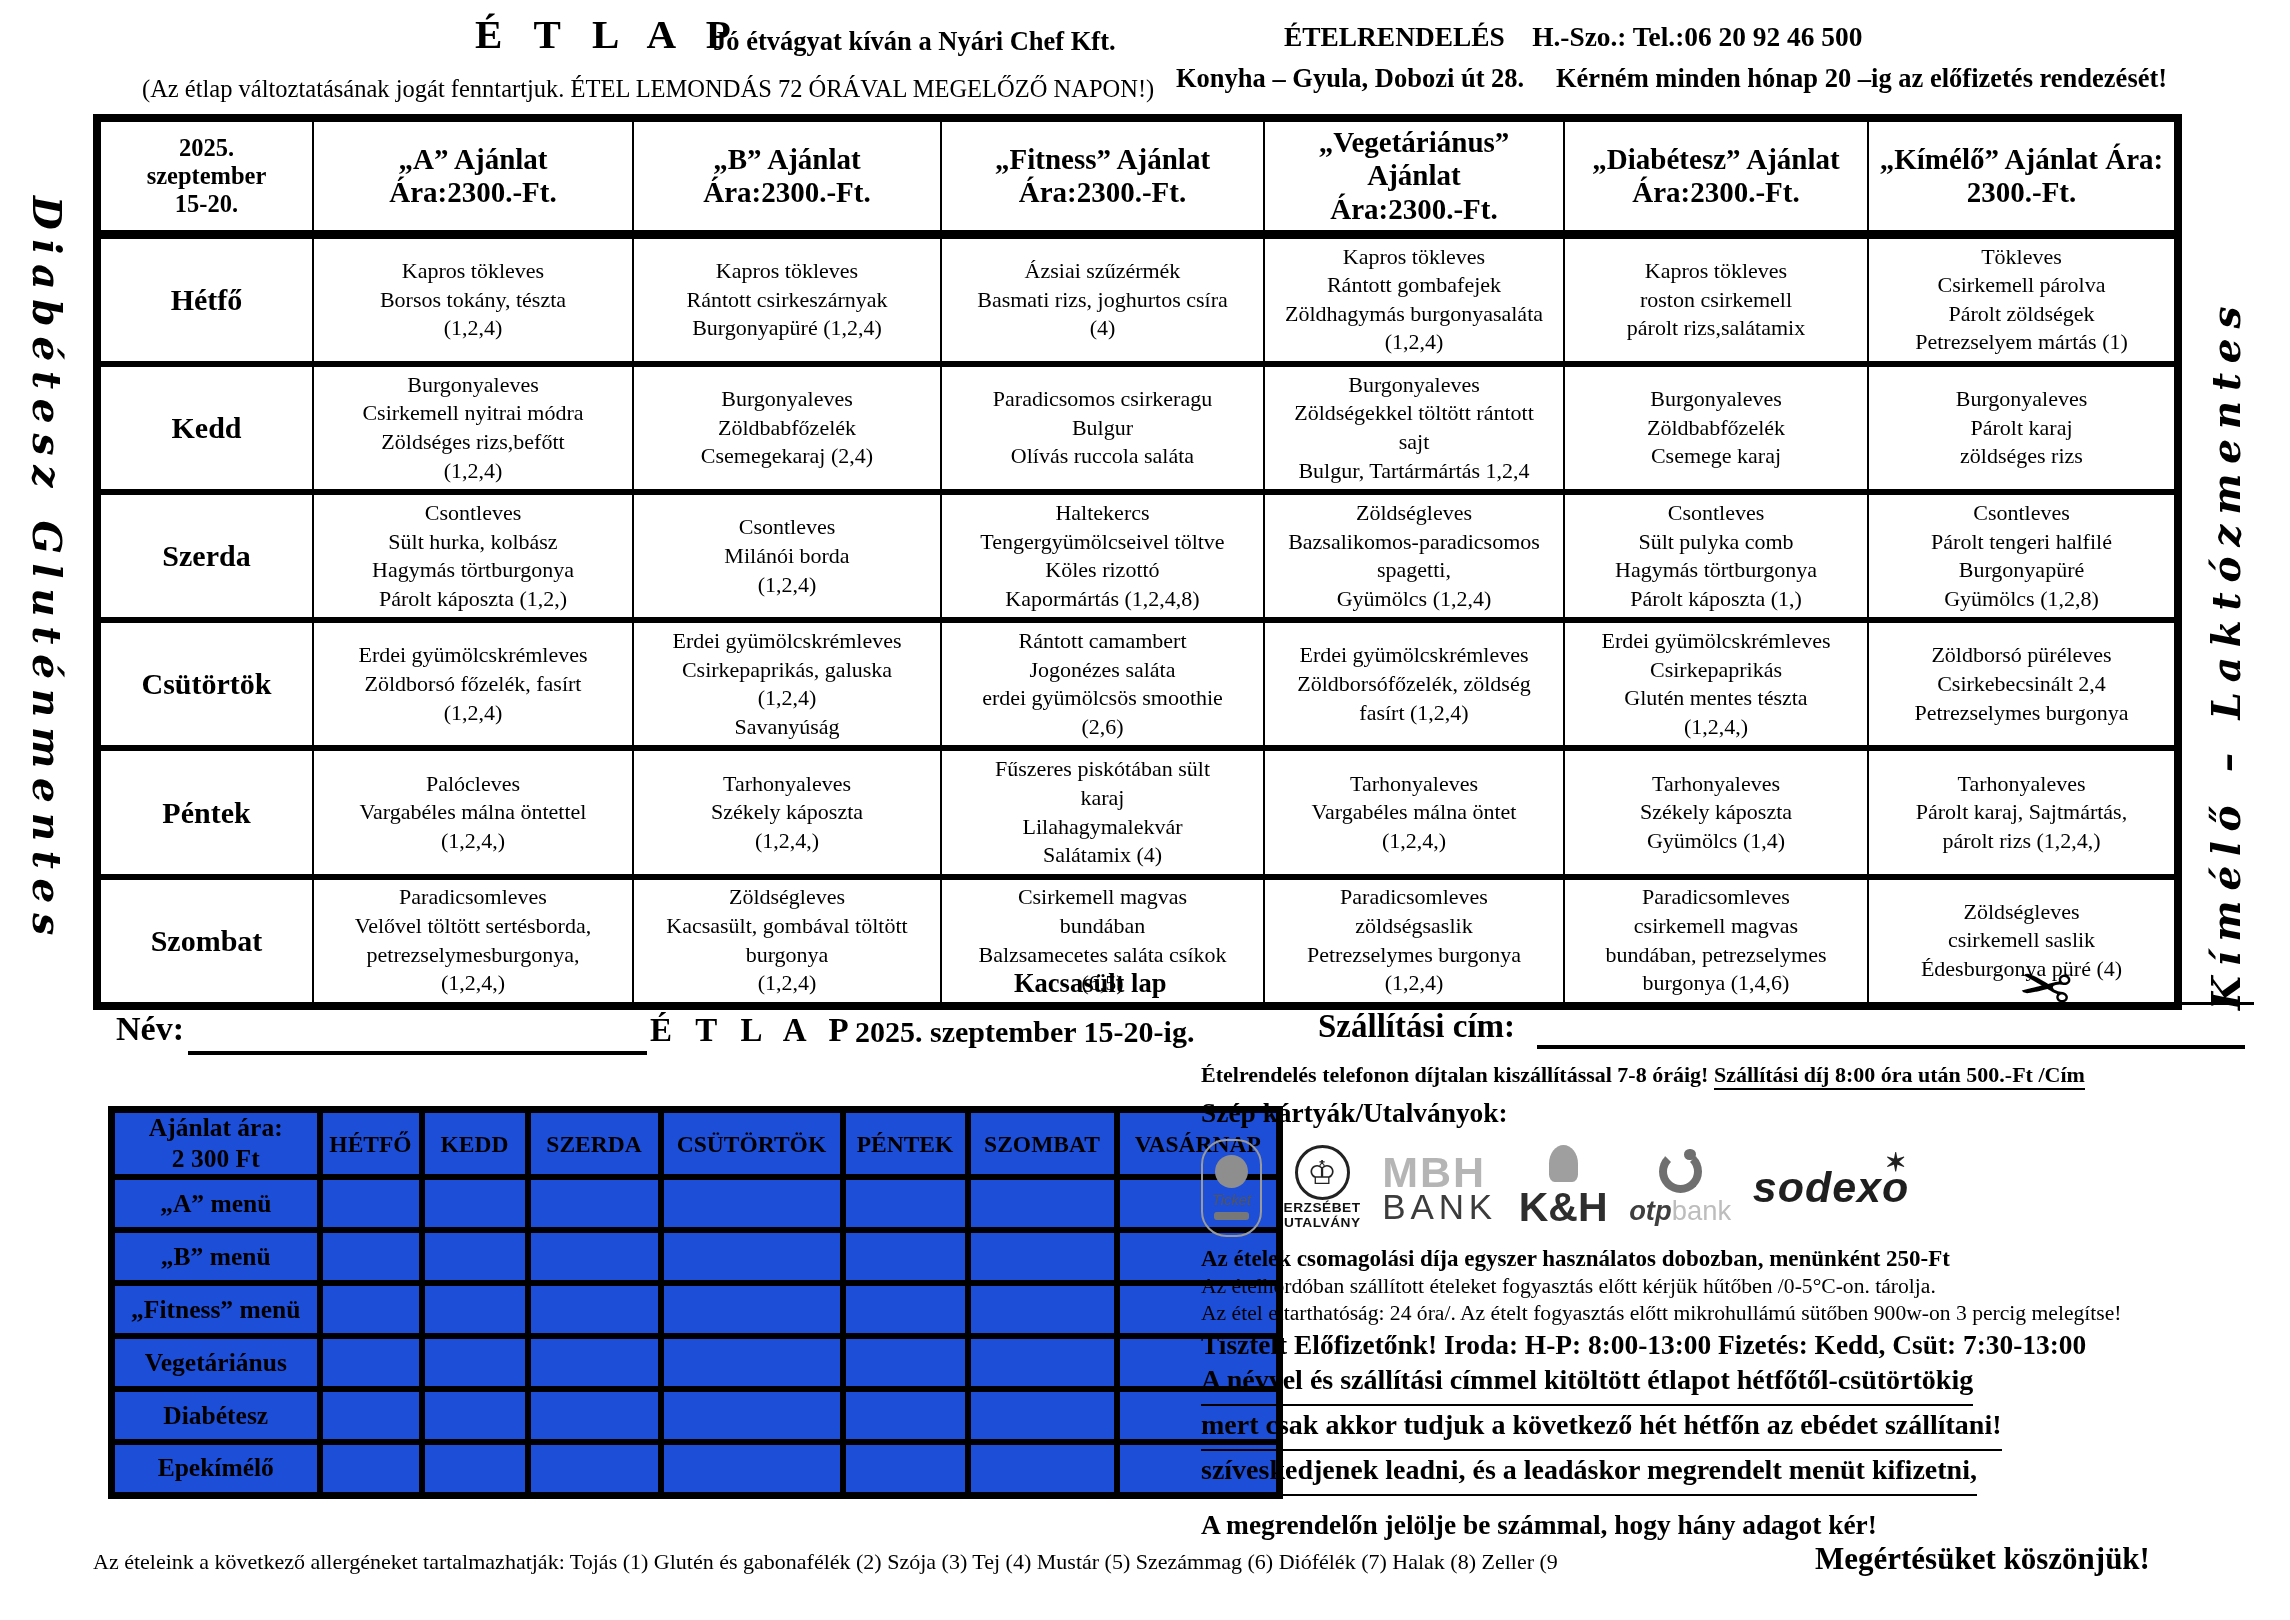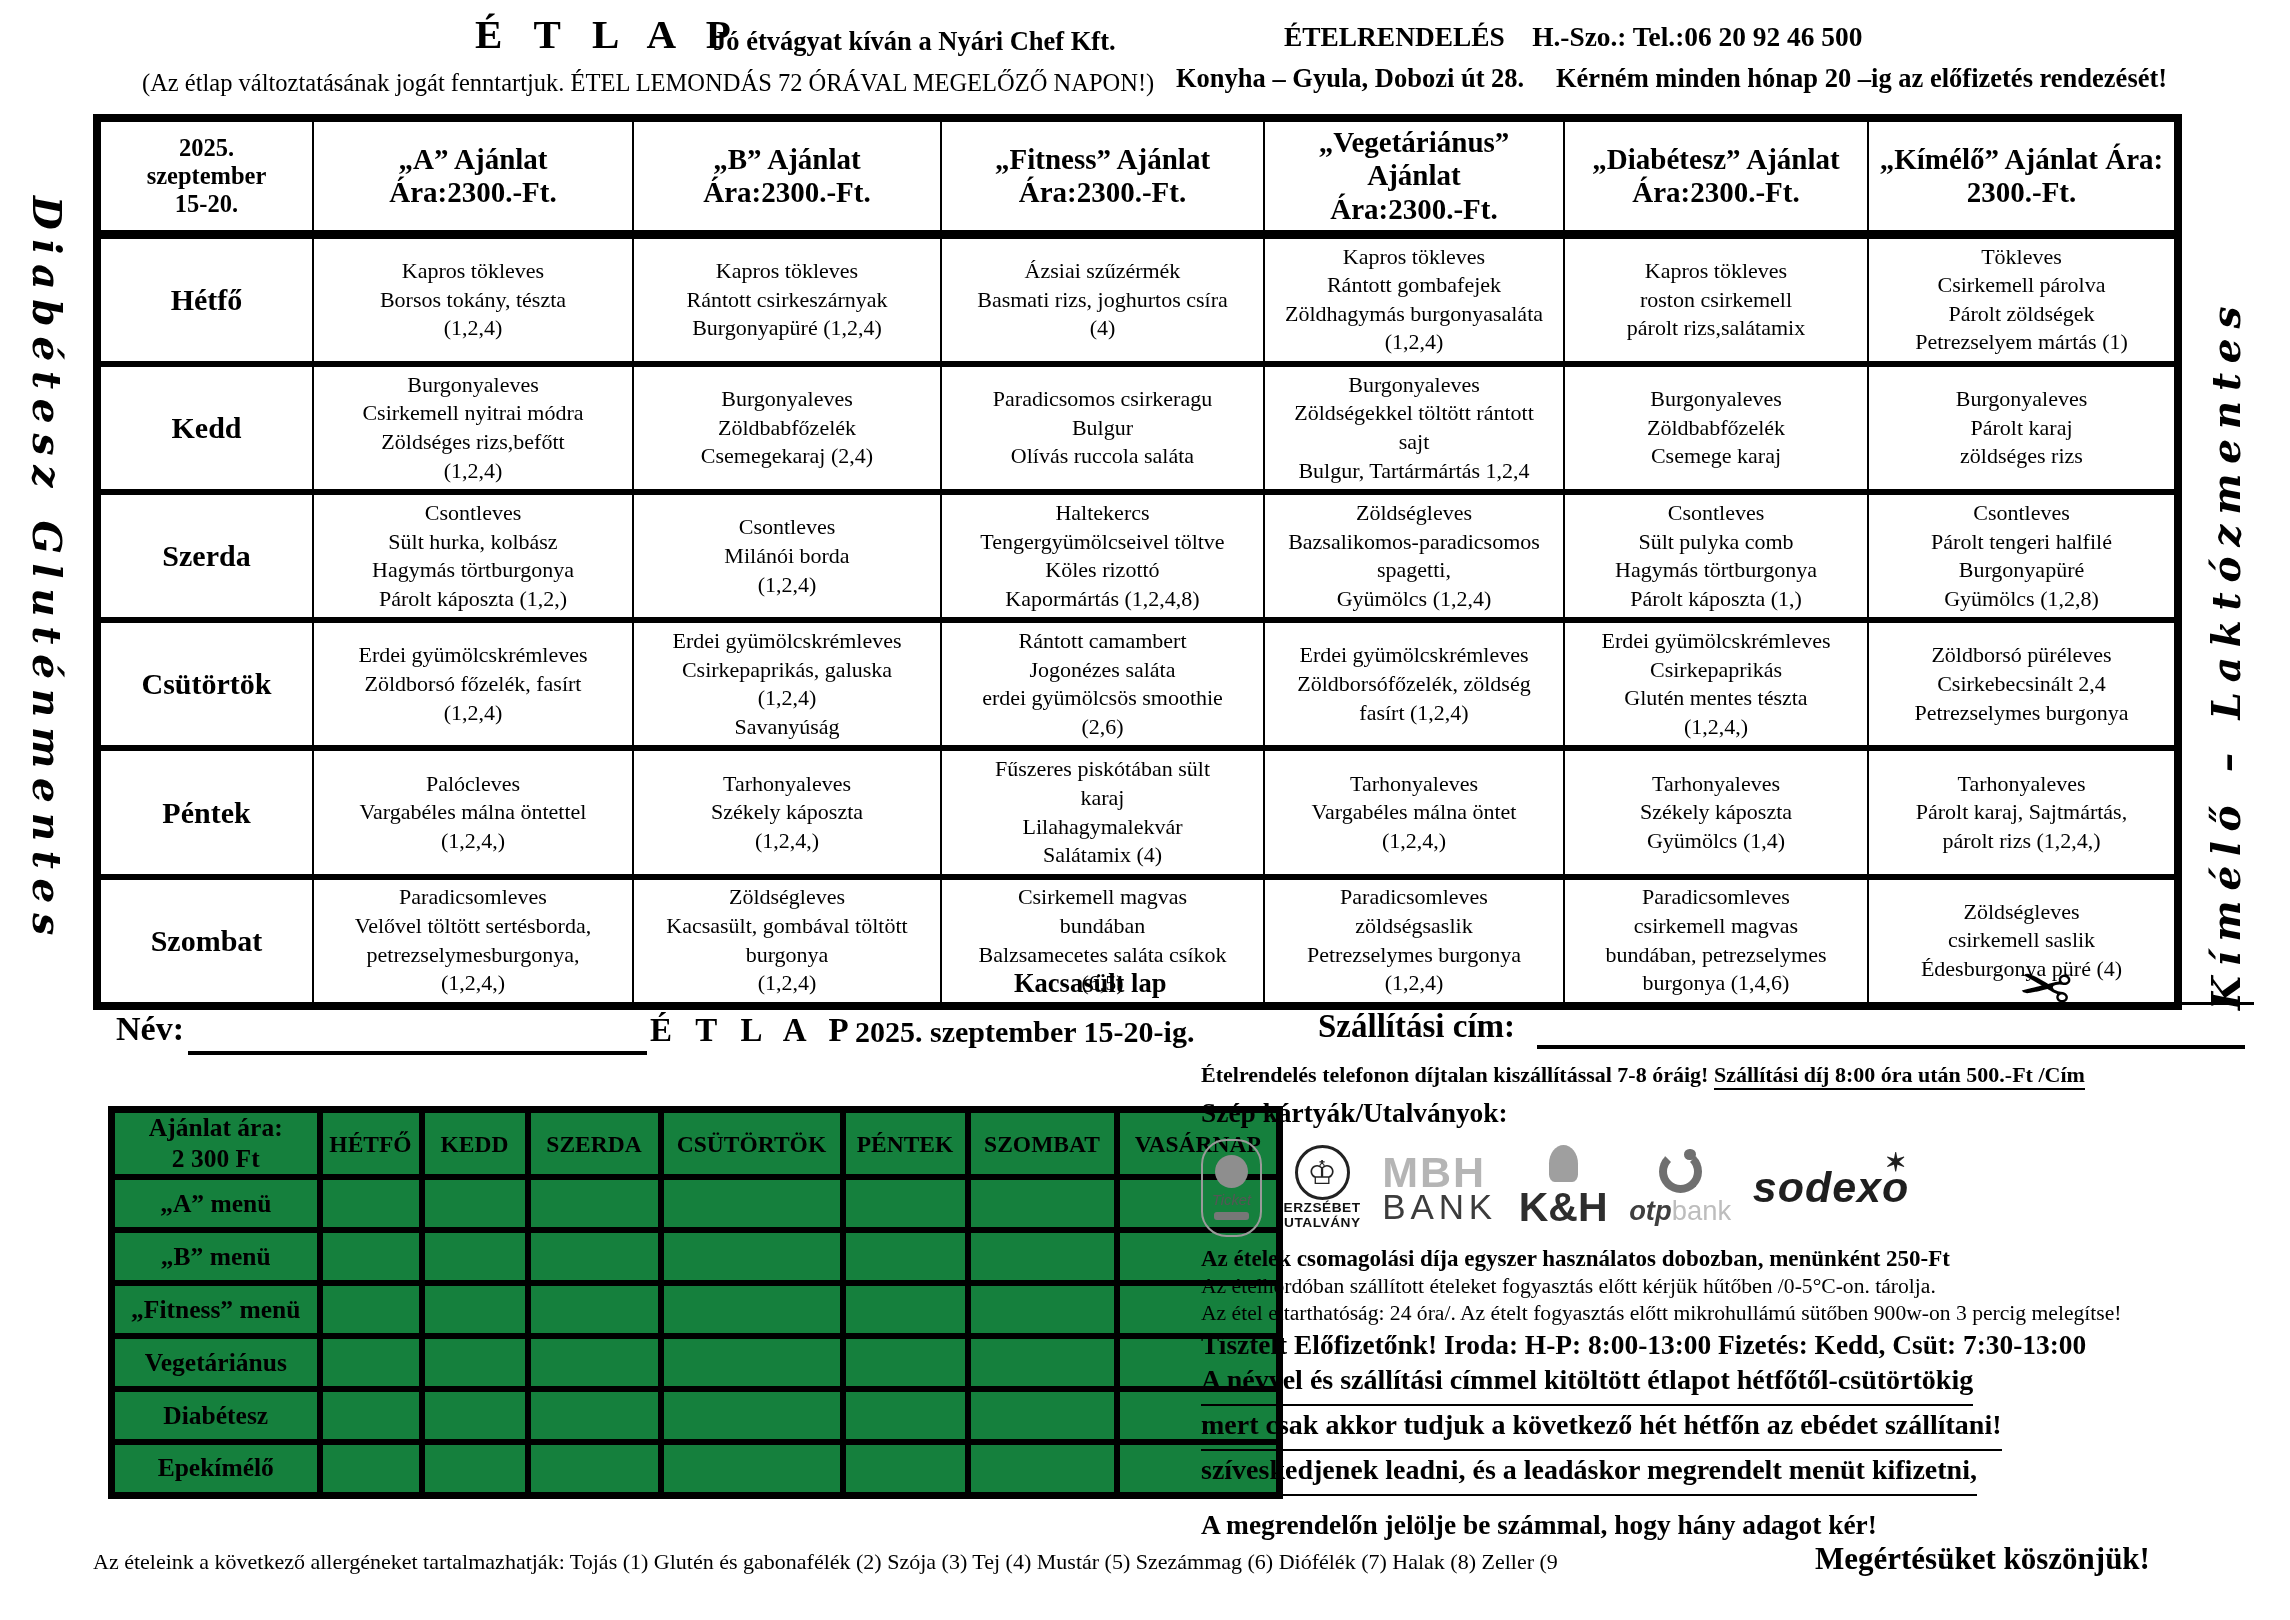--- a/index.html
+++ b/index.html
@@ -7,21 +7,21 @@
   body { font-family:"Liberation Serif", serif; color:#000; }
   .page { position:relative; width:2291px; height:1620px; background:#fff; overflow:hidden; margin:0 auto; }
 
   .abs { position:absolute; }
 
   
   .main-title { left:475px; top:9.8px; font-size:41px; font-weight:bold; letter-spacing:10.8px; }
   .main-subtitle { left:713px; top:25.5px; font-size:26.5px; font-weight:bold; }
   .order-head { left:1284px; top:21.6px; font-size:27.4px; font-weight:bold; }
   .order-head span { margin-right:27.4px; }
-  .note-left { left:142px; top:69px; font-size:24.5px; }
+  .note-left { left:142px; top:75px; font-size:24.5px; }
   .kitchen { left:1176px; top:63px; font-size:26.5px; font-weight:bold;text-align:right; }
   .payment-note { left:1556px; top:63px; font-size:26.5px; font-weight:bold; }
 
   
   .side-label { font-family:"DejaVu Serif", serif; font-style:italic; font-weight:bold; font-size:39px; letter-spacing:9.8px; white-space:nowrap; }
   .side-left  { left:23.5px; top:196px; writing-mode:vertical-rl; height:814px; }
   .side-right { left:2203px; top:196px; writing-mode:vertical-rl; transform:rotate(180deg); height:814px; }
 
   
   #menu-table { left:93px; top:114px; width:2080px; border-collapse:collapse; table-layout:fixed; border:8.8px solid #000; background:#fff; }
@@ -41,21 +41,21 @@
   .scissors-glyph { left:2019px; top:951px; font-size:63px; transform:scaleX(-1) rotate(-8deg); font-family:"DejaVu Sans", sans-serif; }
   .cut-line { left:93px; top:1002px; width:2161px; height:2.9px; background:#000; }
   .name-label { left:116px; top:1010px; font-size:34px; font-weight:bold; }
   .name-line { left:188px; top:1051px; width:459px; height:3.9px; background:#000; }
   .strip-title { left:650px; top:1012px; font-size:33px; font-weight:bold; letter-spacing:7.8px; }
   .strip-date { left:855px; top:1015px; font-size:30px; font-weight:bold; }
   .address-label { left:1318px; top:1008px; font-size:33px; font-weight:bold; }
   .address-line { left:1537px; top:1045px; width:708px; height:3.9px; background:#000; }
 
   
-  #order-table { left:108px; top:1106px; width:1086px; border-collapse:collapse; table-layout:fixed; border:7.8px solid #000; background:#15803d;padding-left:48px; }
+  #order-table { left:108px; top:1106px; width:1086px; border-collapse:collapse; table-layout:fixed; border:7.8px solid #000; background:#1d4ed8;padding-left:48px; }
   #order-table th, #order-table td { border:6.9px solid #000; text-align:center; vertical-align:middle; white-space:pre-line; }
   #order-table thead th { font-size:23.5px; font-weight:bold; height:65px; line-height:1.2; }
   #order-table thead th.price-cell { font-size:25.5px; }
   #order-table tbody th { font-size:25.5px; font-weight:bold; }
   #order-table tbody tr { height:53px; }
 
   
   .info-col { left:1201px; top:1062px; width:1090px; }
   .delivery-line { font-size:22px; font-weight:bold; }
   .underlined { border-bottom:2.9px solid #000; padding-bottom:1px; }

